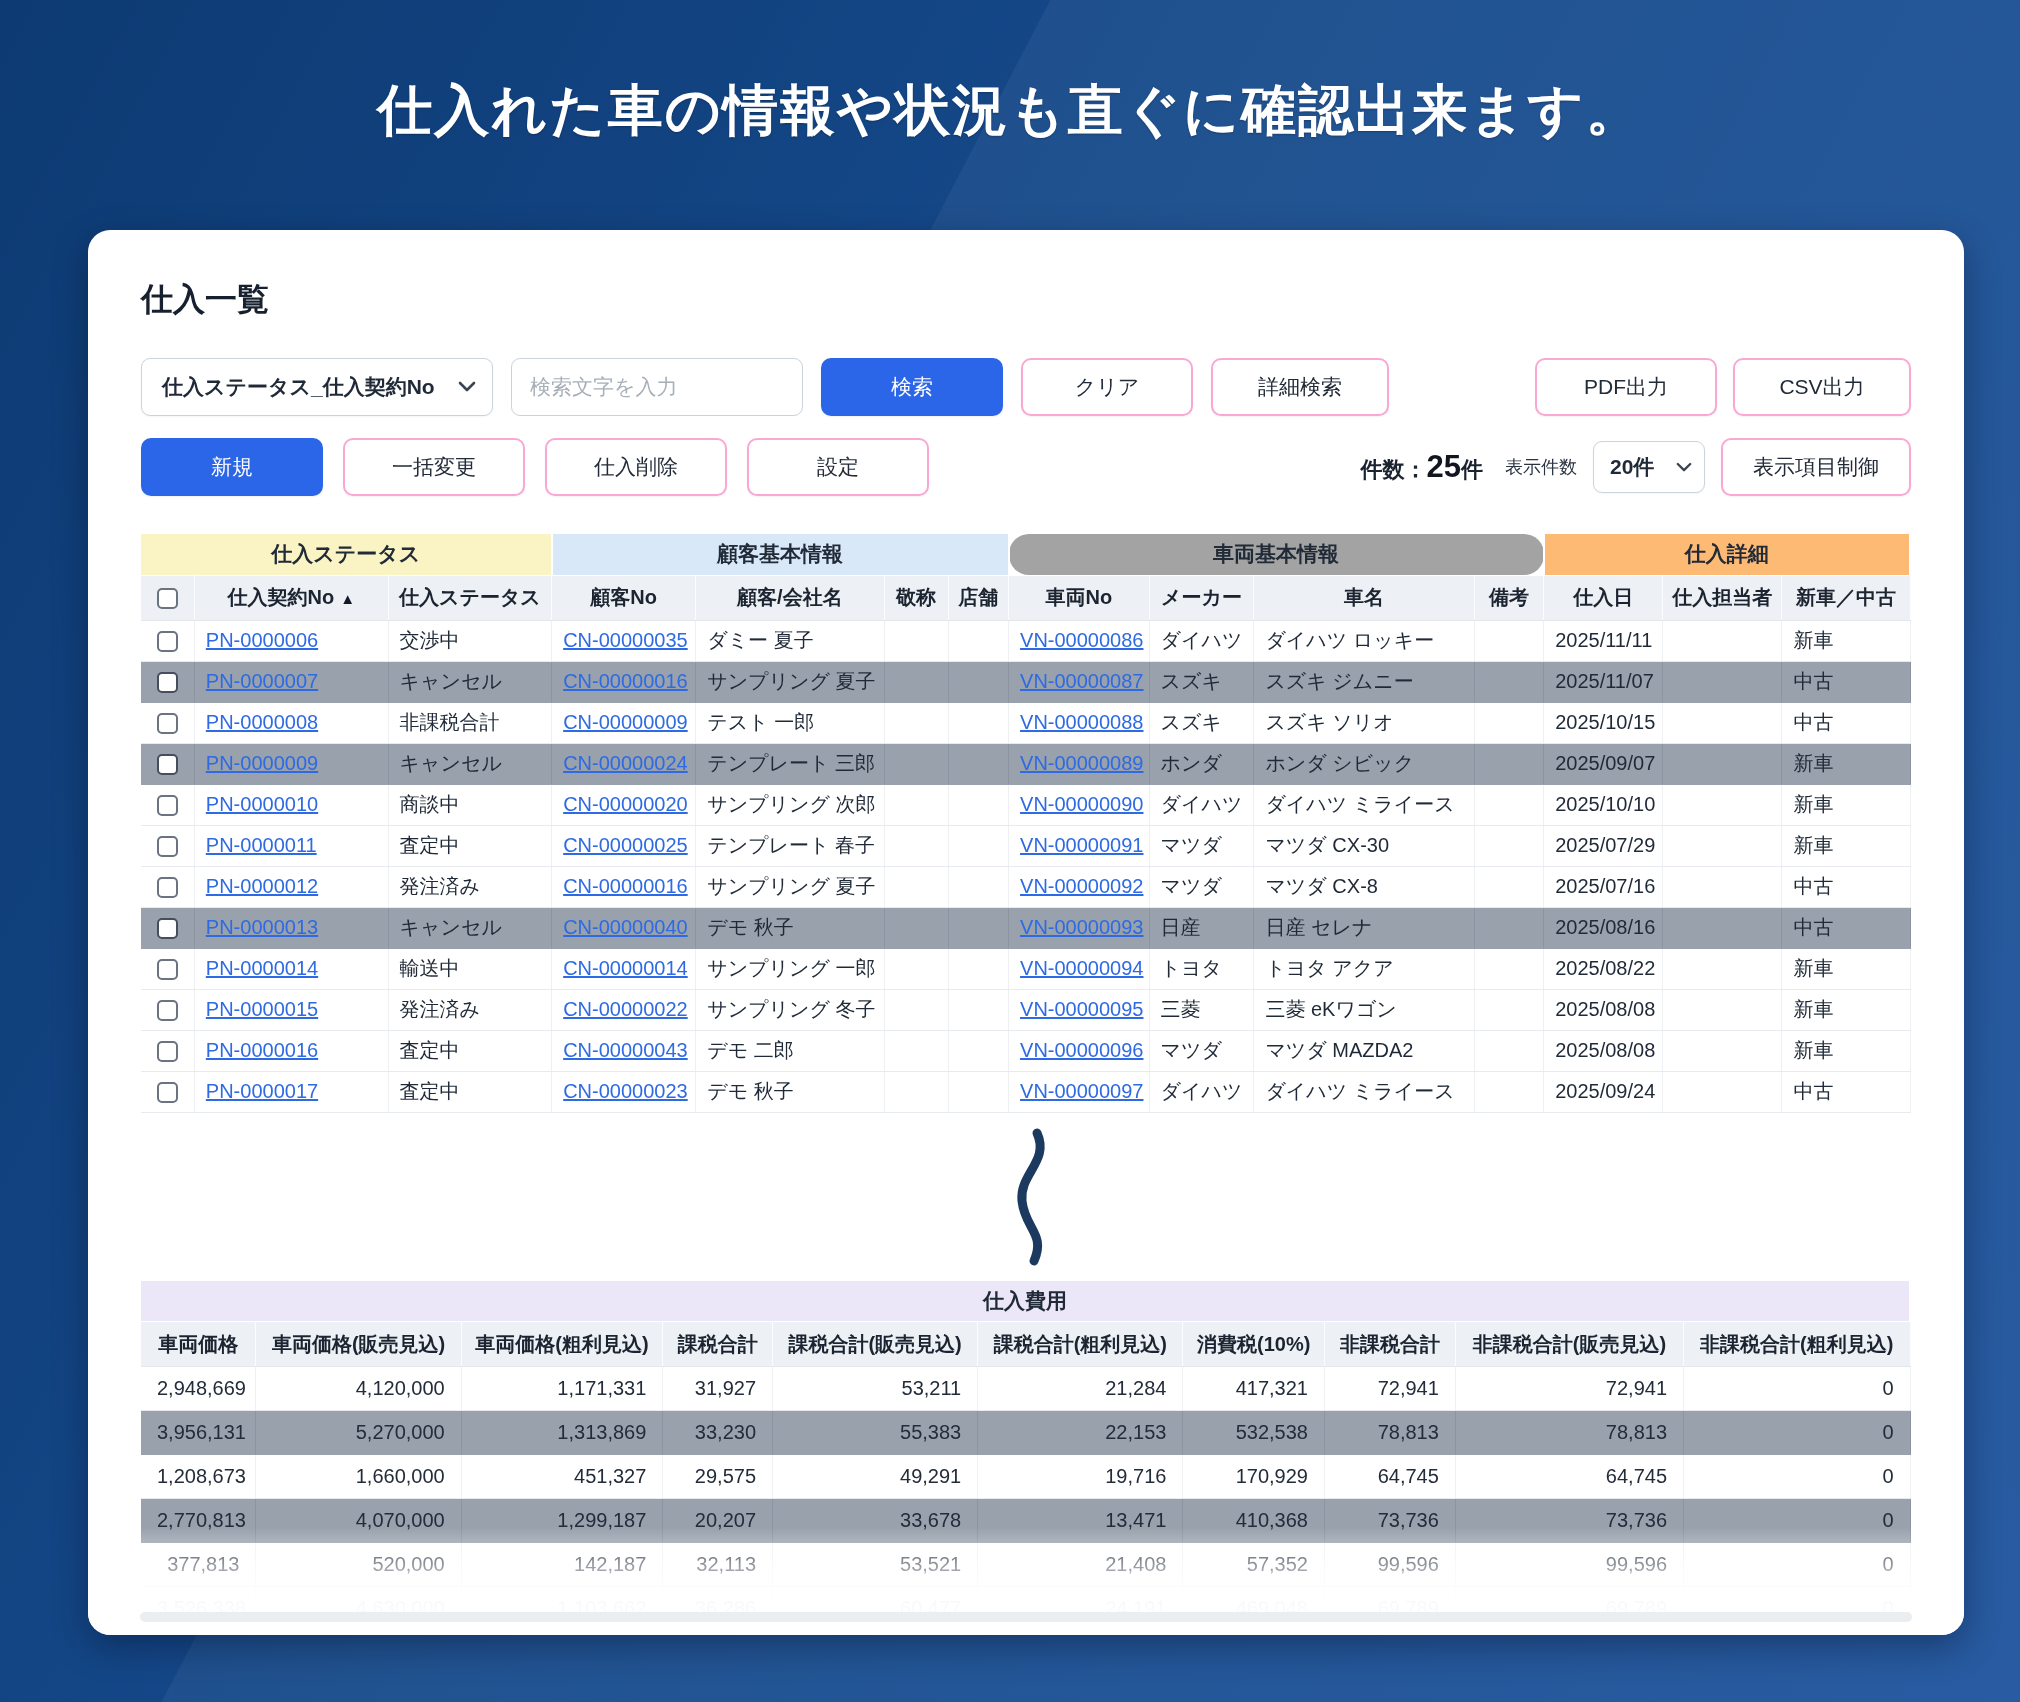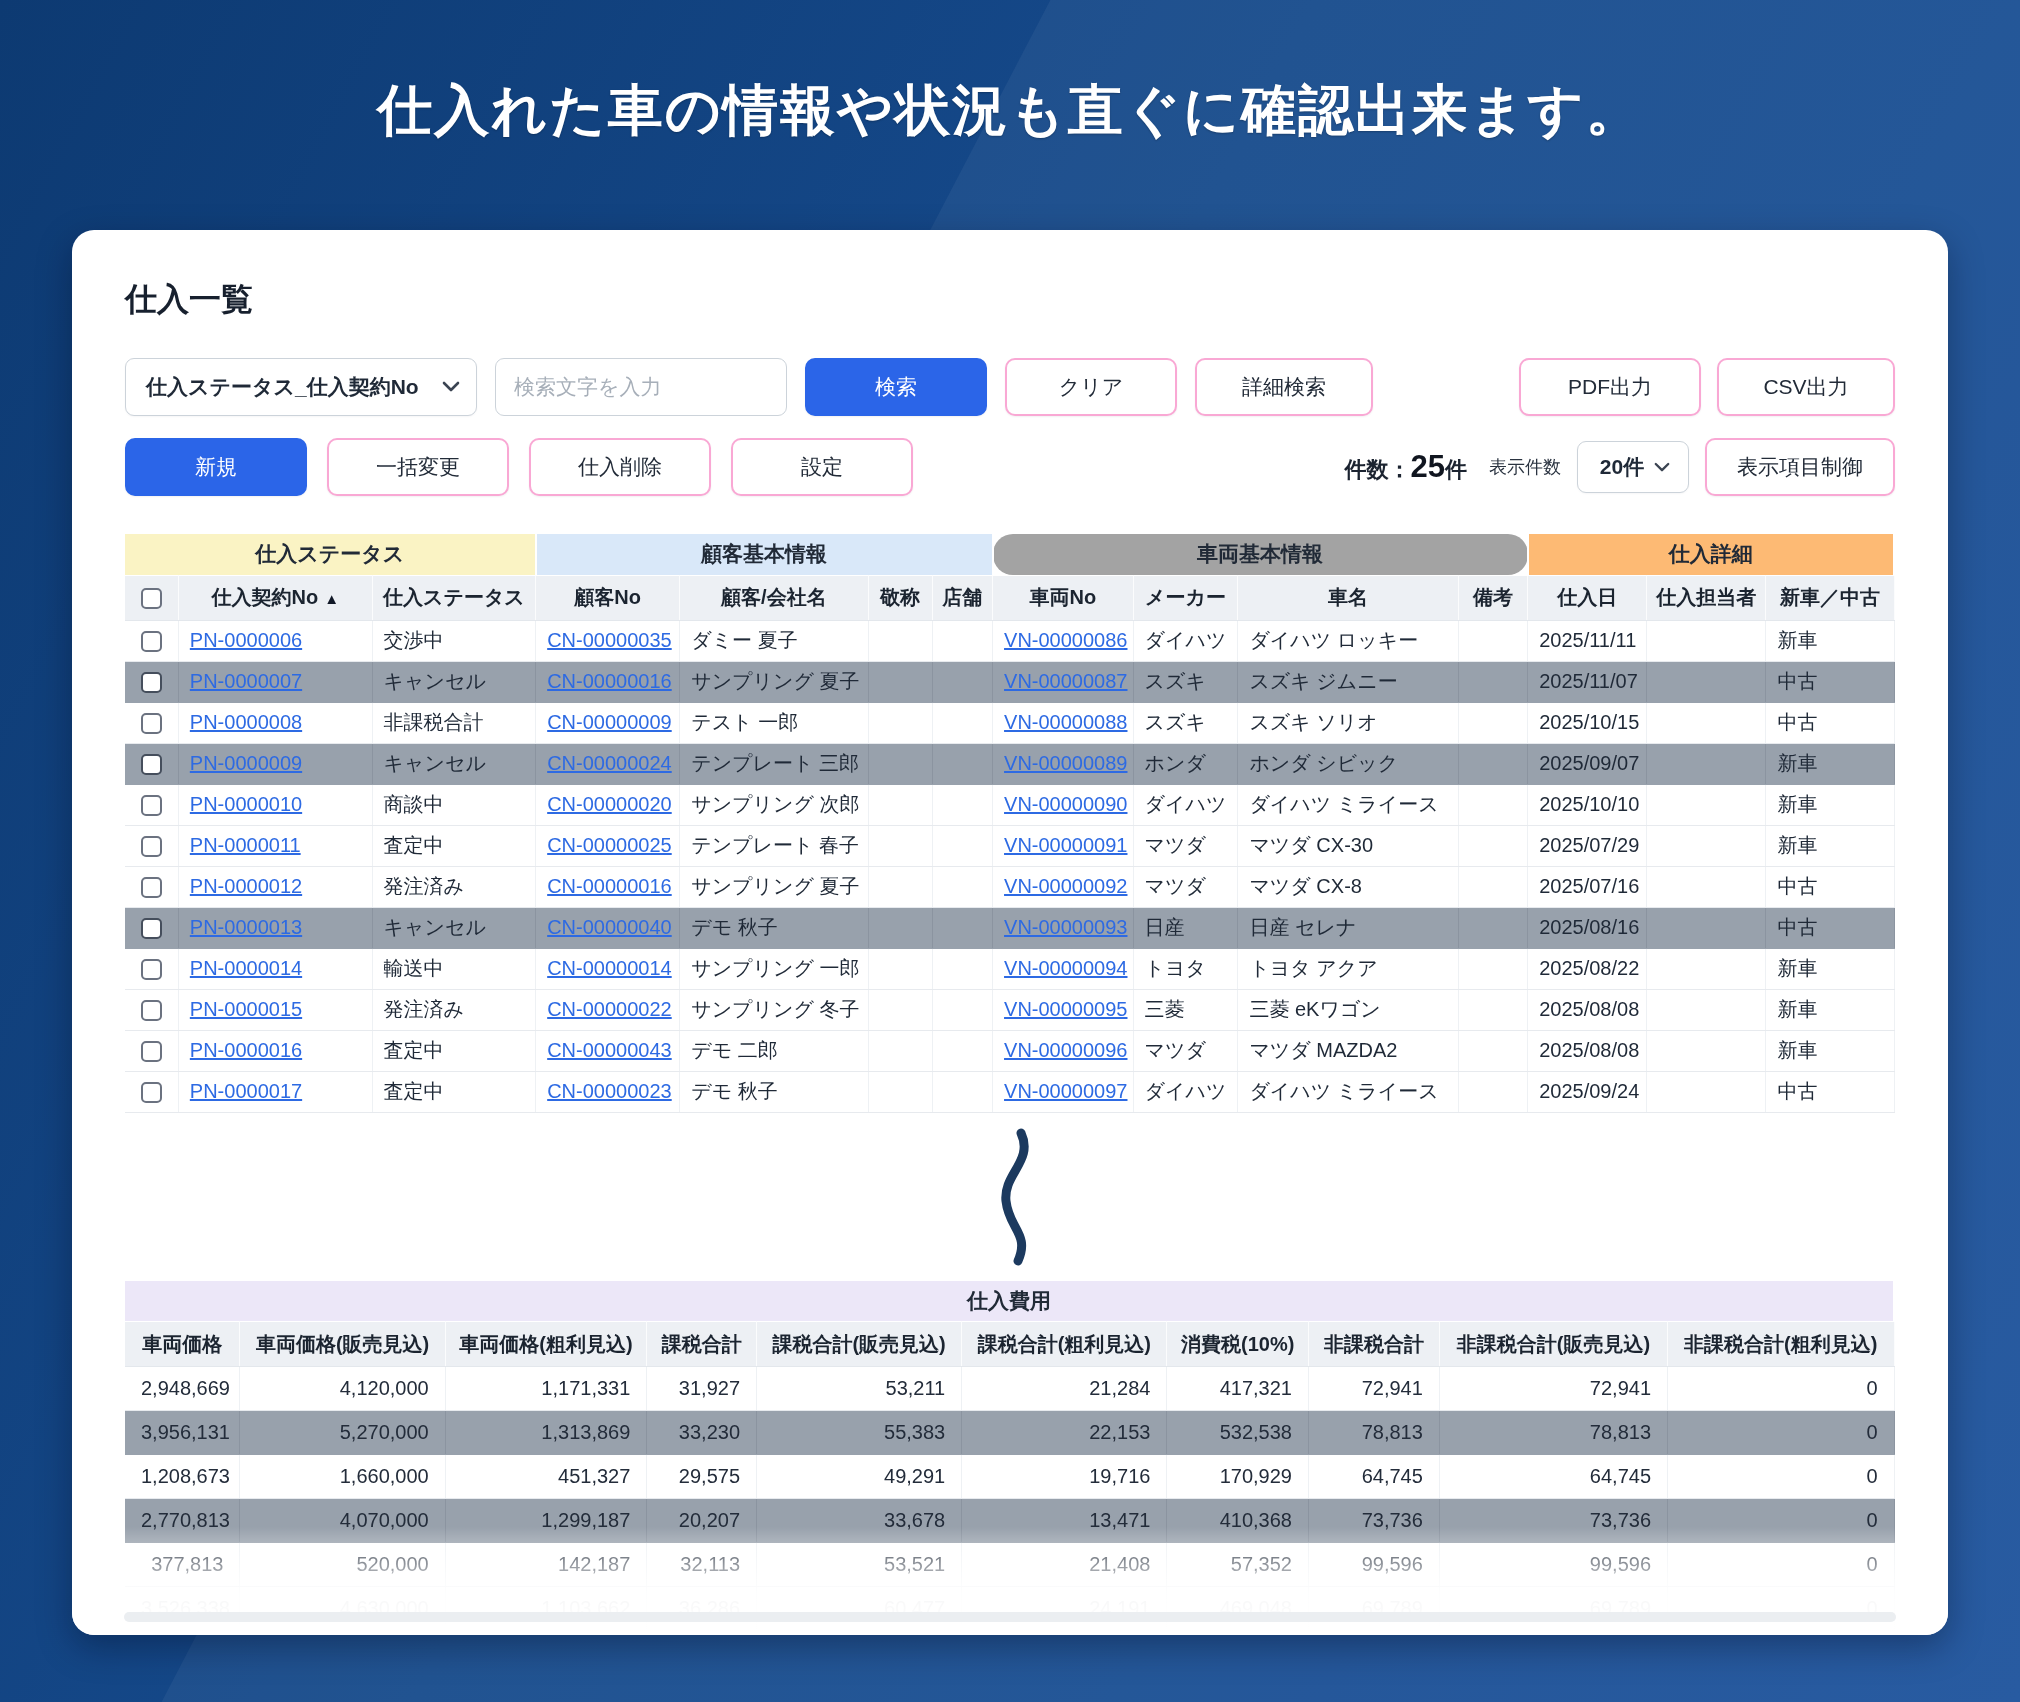--- a/index.html
+++ b/index.html
@@ -16,40 +16,40 @@
     clip-path: polygon(52% 0, 100% 0, 100% 100%, 8% 100%);
     pointer-events:none;
   }
   .hero-title {
     position:absolute; top:74px; left:0; right:0;
     text-align:center; color:#ffffff;
     font-size:55px; font-weight:700; letter-spacing:2px;
     text-shadow: 0 1px 2px rgba(0,0,0,0.25);
   }
   .card {
-    position:absolute; left:72px; top:230px; width:1876px; height:1405px;
+    position:absolute; left:88px; top:230px; width:1876px; height:1405px;
     background:#ffffff; border-radius:22px;
     box-shadow: 0 12px 34px rgba(0,10,30,0.35);
     overflow:hidden;
   }
   .card-inner { padding: 48px 53px 0 53px; }
   .page-title { font-size:32px; font-weight:700; color:#17202e; margin-bottom:36px; }
 
   .controls-row { display:flex; align-items:center; gap:18px; height:58px; margin-bottom:22px; }
   .controls-row2 { display:flex; align-items:center; gap:20px; height:58px; margin-bottom:38px; }
 
   .select {
     display:flex; align-items:center; justify-content:space-between;
     border:1px solid #ccd3da; border-radius:9px; background:#fff;
     padding:0 16px 0 20px; font-size:21px; color:#1f2937; height:58px;
     box-shadow: 0 1px 2px rgba(16,24,40,0.04);
     font-weight: bold;
   }
   .filter-select { width:352px; }
-  .pagesize-select { width:112px; height:52px; padding:0 12px 0 16px;justify-content:center; }
+  .pagesize-select { width:112px; height:52px; padding:0 12px 0 16px; }
   .chev { display:inline-flex; margin-left:10px; }
 
   .text-input {
     width:292px; height:58px; border:1px solid #ccd3da; border-radius:9px;
     padding:0 18px; font-size:21px; color:#1f2937; outline:none;
     font-family:inherit;
   }
   .text-input::placeholder { color:#a7afb9; }
 
   .btn {

